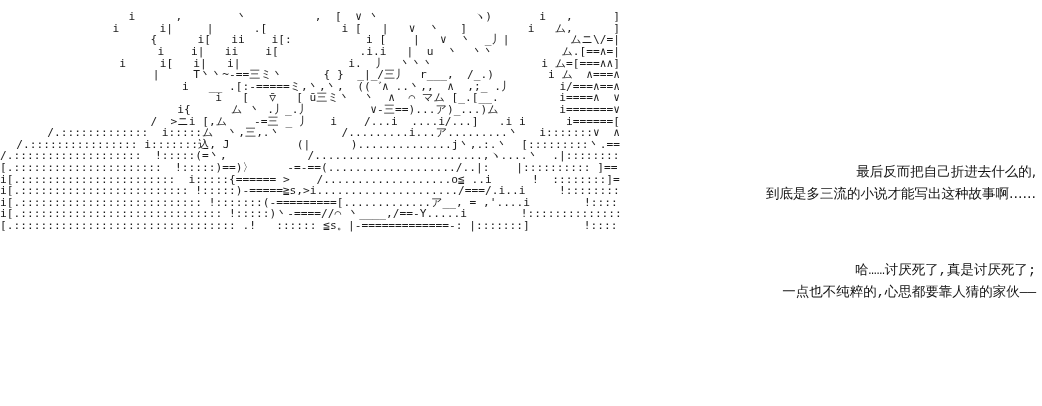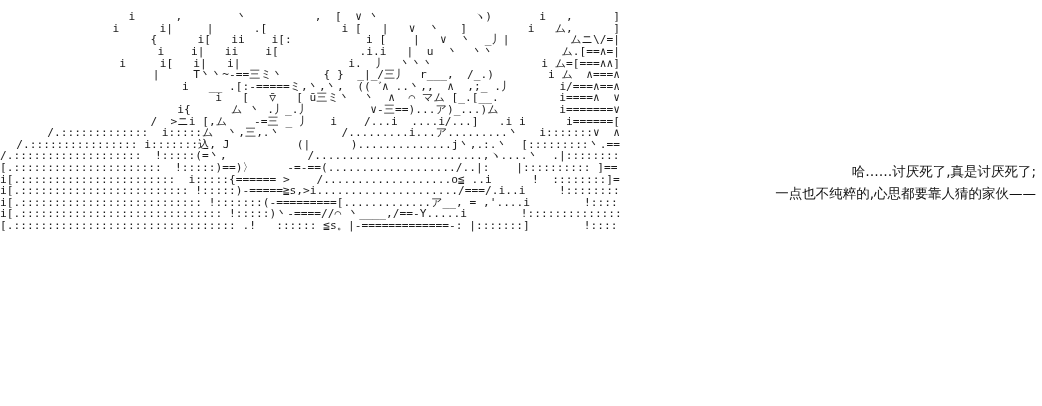--- a/index.html
+++ b/index.html
@@ -42,20 +42,21 @@
     font-size: 13.5px;
     line-height: 21.5px;
     color: #111111;
     white-space: pre-wrap;
   }
   .para {
     margin: 0 0 13px 0;
   }
   .para:last-child {
     margin-bottom: 8px;
+    font-family: Liberation Mono, monospace;
   }
 </style>
 </head>
 <body>
 
 <div class="page">
 
   <pre class="aa-art">          i      ,        丶          ,  [  ∨ 丶              ヽ)       i   ,      ]
         i      i|     |      .[           i [   |   ∨  丶   ]         i   ム,      ]
        {      i[   ii    i[:           i [    |   ∨  丶  _丿|         ムニ\/=|
@@ -70,18 +71,20 @@
  /.:::::::::::::::: i:::::::込, J          (|      )..............j丶,.:.丶  [:::::::::丶.==
 /.:::::::::::::::::::  !:::::(=丶,            /.........................,ヽ....丶  .|::::::::::::]== |
 [.::::::::::::::::::::::  !:::::)==)〉     -=-==(.................../..|:    |:::::::::: ]== |
 i[.:::::::::::::::::::::::  i:::::{====== &gt;    /...................o≦ ..i      !  ::::::::]== |
 i[.::::::::::::::::::::::::: !:::::)-=====≧s,&gt;i...................../===/.i..i     !:::::::::∨/∧
 i[.::::::::::::::::::::::::::: !:::::::(-=========[.............ア__, = ,'....i        !:::::::::::::::::∧
 i[.:::::::::::::::::::::::::::::: !:::::)丶-====//⌒ 丶____,/==-Υ.....i        !::::::::::::::::::∧
 [.::::::::::::::::::::::::::::::::: .!   :::::: ≦s。|-=============-: |:::::::]        !:::::::::::::::::::::∧</pre>
 
   <div class="dialogue">
+    <p class="para">最后反而把自己折进去什么的,
+到底是多三流的小说才能写出这种故事啊……</p>
     <p class="para">哈……讨厌死了,真是讨厌死了;
 一点也不纯粹的,心思都要靠人猜的家伙——</p>
     
   </div>
 
 </div>
 
 </body></html>

